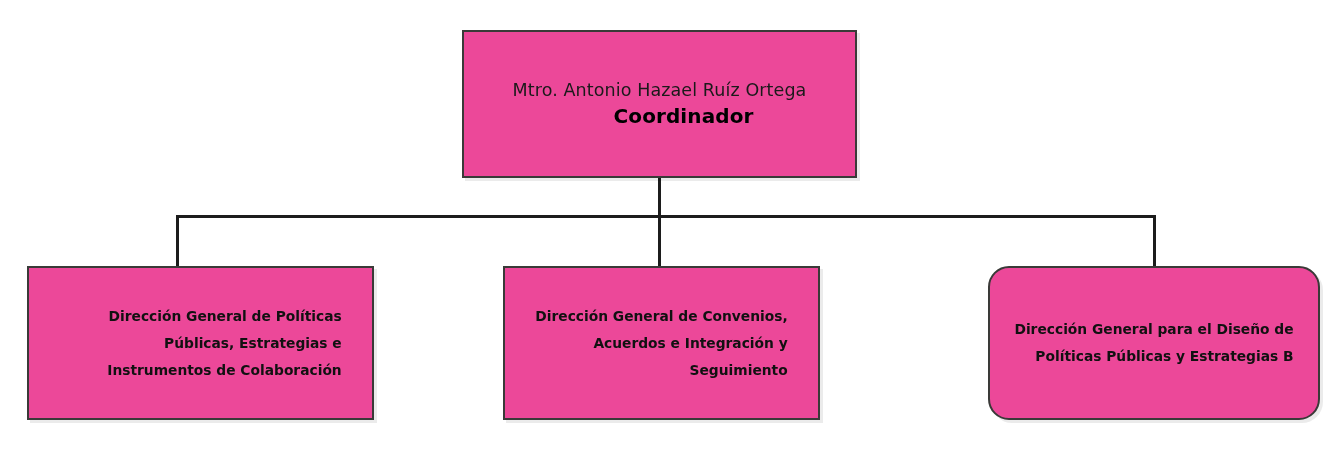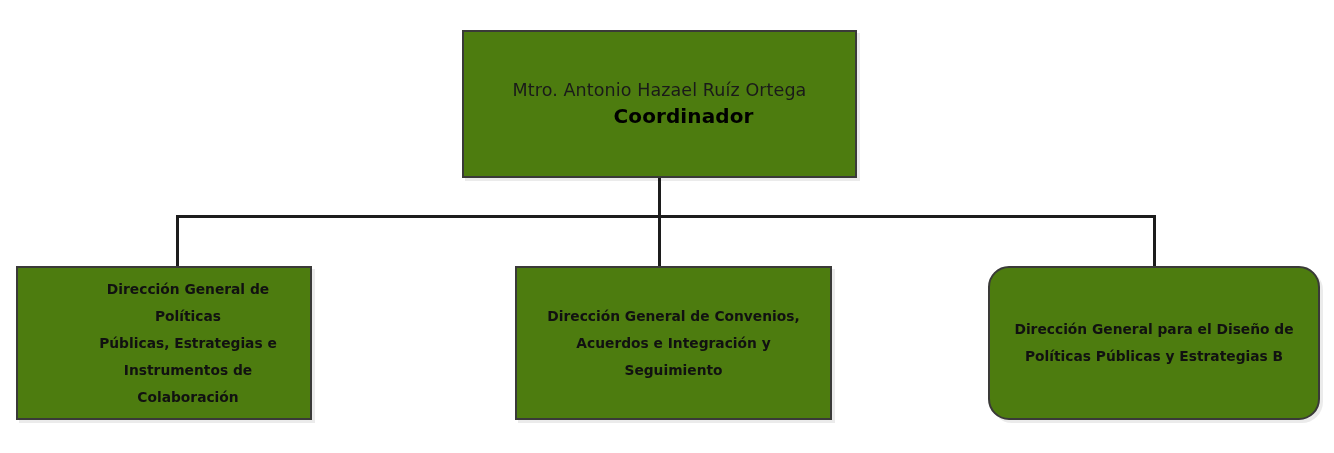--- a/index.html
+++ b/index.html
@@ -17,28 +17,28 @@
     position: relative;
     width: 1334px;
     height: 453px;
     background: #ffffff;
   }
 
   
   .node {
     position: absolute;
     box-sizing: border-box;
-    background: #4d7c0f;
+    background: #ec4899;
     border: 2px solid #3a3a38;
     box-shadow: 3px 3px 0 0 rgba(0,0,0,0.08);
     display: flex;
     flex-direction: column;
     align-items: center;
     justify-content: center;
-    text-align: center;
+    text-align: right;
     color: #121212;
     z-index: 3;
   }
 
   #node-root {
     left: 462px;
     top: 30px;
     width: 395px;
     height: 148px;
   }
@@ -56,22 +56,22 @@
     letter-spacing: 0.1px;
     color: #000000;
     margin-top: 1px;
     margin-left: 48px;
   }
 
   .node-child {
     top: 266px;
     height: 154px;
   }
-  #node-child-0 { left: 16px;  width: 296px; padding-left: 48px; }
-  #node-child-1 { left: 503px; width: 317px; margin-left: 12px; }
+  #node-child-0 { left: 27px;  width: 347px; padding-left: 48px; }
+  #node-child-1 { left: 503px; width: 317px; }
   #node-child-2 { left: 988px; width: 332px; border-radius: 21px; }
 
   .child-label {
     font-size: 13.8px;
     font-weight: 700;
     line-height: 27px;
     color: #111111;
     padding: 0 10px;
     white-space: pre-line;
   }

